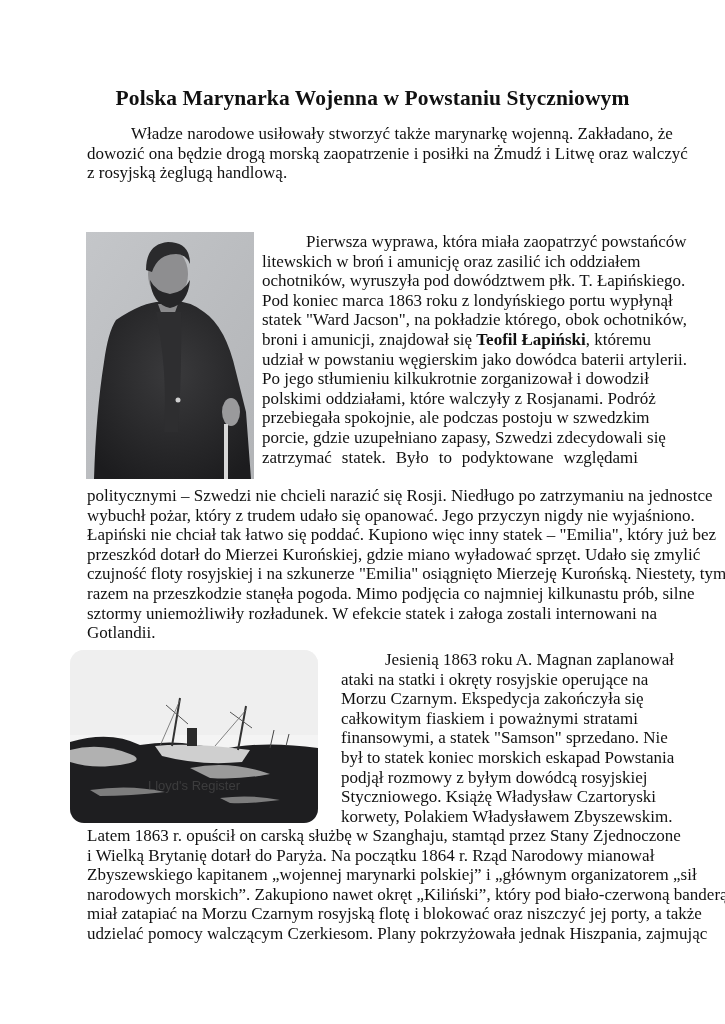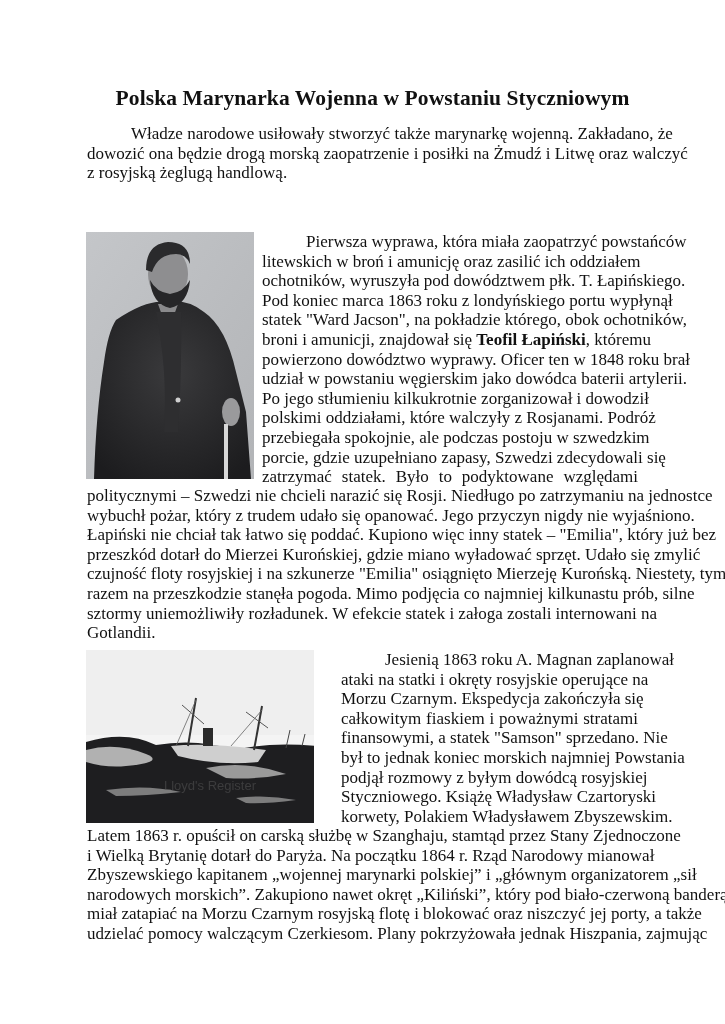--- a/index.html
+++ b/index.html
@@ -58,41 +58,40 @@
     </svg>
   </div>
 
   <div class="p" style="left:262px; top:232px; width:376px;">
     <span class="ln indent">Pierwsza wyprawa, która miała zaopatrzyć powstańców</span>
     <span class="ln">litewskich w broń i amunicję oraz zasilić ich oddziałem</span>
     <span class="ln">ochotników, wyruszyła pod dowództwem płk. T. Łapińskiego.</span>
     <span class="ln">Pod koniec marca 1863 roku z londyńskiego portu wypłynął</span>
     <span class="ln">statek "Ward Jacson", na pokładzie którego, obok ochotników,</span>
     <span class="ln"><span>broni i amunicji, znajdował się </span><b>Teofil Łapiński</b><span>, któremu</span></span>
-    <span class="ln">powierzono dowództwo wyprawy. Oficer ten w 1848 roku brał</span>
     <span class="ln">udział w powstaniu węgierskim jako dowódca baterii artylerii.</span>
     <span class="ln">Po jego stłumieniu kilkukrotnie zorganizował i dowodził</span>
     <span class="ln">polskimi oddziałami, które walczyły z Rosjanami. Podróż</span>
     <span class="ln">przebiegała spokojnie, ale podczas postoju w szwedzkim</span>
     <span class="ln">porcie, gdzie uzupełniano zapasy, Szwedzi zdecydowali się</span>
     <span class="ln">zatrzymać statek. Było to podyktowane względami</span>
   </div>
 
   <div class="p" style="left:87px; top:486px; width:551px;">
     <span class="ln">politycznymi – Szwedzi nie chcieli narazić się Rosji. Niedługo po zatrzymaniu na jednostce</span>
     <span class="ln">wybuchł pożar, który z trudem udało się opanować. Jego przyczyn nigdy nie wyjaśniono.</span>
     <span class="ln">Łapiński nie chciał tak łatwo się poddać. Kupiono więc inny statek – "Emilia", który już bez</span>
     <span class="ln">przeszkód dotarł do Mierzei Kurońskiej, gdzie miano wyładować sprzęt. Udało się zmylić</span>
     <span class="ln">czujność floty rosyjskiej i na szkunerze "Emilia" osiągnięto Mierzeję Kurońską. Niestety, tym</span>
     <span class="ln">razem na przeszkodzie stanęła pogoda. Mimo podjęcia co najmniej kilkunastu prób, silne</span>
     <span class="ln">sztormy uniemożliwiły rozładunek. W efekcie statek i załoga zostali internowani na</span>
     <span class="ln last">Gotlandii.</span>
   </div>
 
-  <div class="img" style="left:86px; top:650px; width:228px; height:173px;">
+  <div class="img" style="left:70px; top:650px; width:248px; height:173px;border-radius:14px;">
     <svg width="248" height="173" viewBox="0 0 248 173">
       <rect width="248" height="173" fill="#f4f4f4"></rect>
       <rect y="0" width="248" height="85" fill="#efefef"></rect>
 
       <path d="M0 92 Q40 80 70 95 Q110 88 150 100 Q190 90 248 98 L248 173 L0 173 Z" fill="#1e1e20"></path>
       <path d="M0 100 Q30 92 60 104 Q80 112 40 116 Q20 118 0 112 Z" fill="#d6d6d6" opacity="0.8"></path>
       <path d="M120 118 Q160 110 200 124 Q170 130 140 128 Z" fill="#cfcfcf" opacity="0.7"></path>
       <path d="M20 140 Q60 134 95 142 Q60 146 30 146 Z" fill="#bcbcbc" opacity="0.6"></path>
       <path d="M150 148 Q180 144 210 150 Q180 154 160 153 Z" fill="#bcbcbc" opacity="0.6"></path>
 
@@ -112,21 +111,21 @@
       <text x="124" y="140" font-family="Liberation Sans, sans-serif" font-size="13" fill="#5a5a5a" opacity="0.5" text-anchor="middle">Lloyd's Register</text>
     </svg>
   </div>
 
   <div class="p" style="left:341px; top:650px; width:297px;">
     <span class="ln indent">Jesienią 1863 roku A. Magnan zaplanował</span>
     <span class="ln">ataki na statki i okręty rosyjskie operujące na</span>
     <span class="ln">Morzu Czarnym. Ekspedycja zakończyła się</span>
     <span class="ln">całkowitym fiaskiem i poważnymi stratami</span>
     <span class="ln">finansowymi, a statek "Samson" sprzedano. Nie</span>
-    <span class="ln">był to jednak koniec morskich najmniej Powstania</span>
+    <span class="ln">był to statek koniec morskich eskapad Powstania</span>
     <span class="ln">podjął rozmowy z byłym dowódcą rosyjskiej</span>
     <span class="ln">Styczniowego. Książę Władysław Czartoryski</span>
     <span class="ln">korwety, Polakiem Władysławem Zbyszewskim.</span>
   </div>
 
   <div class="p" style="left:87px; top:826px; width:551px;">
     <span class="ln">Latem 1863 r. opuścił on carską służbę w Szanghaju, stamtąd przez Stany Zjednoczone</span>
     <span class="ln">i Wielką Brytanię dotarł do Paryża. Na początku 1864 r. Rząd Narodowy mianował</span>
     <span class="ln">Zbyszewskiego kapitanem „wojennej marynarki polskiej” i „głównym organizatorem „sił</span>
     <span class="ln">narodowych morskich”. Zakupiono nawet okręt „Kiliński”, który pod biało-czerwoną banderą</span>

